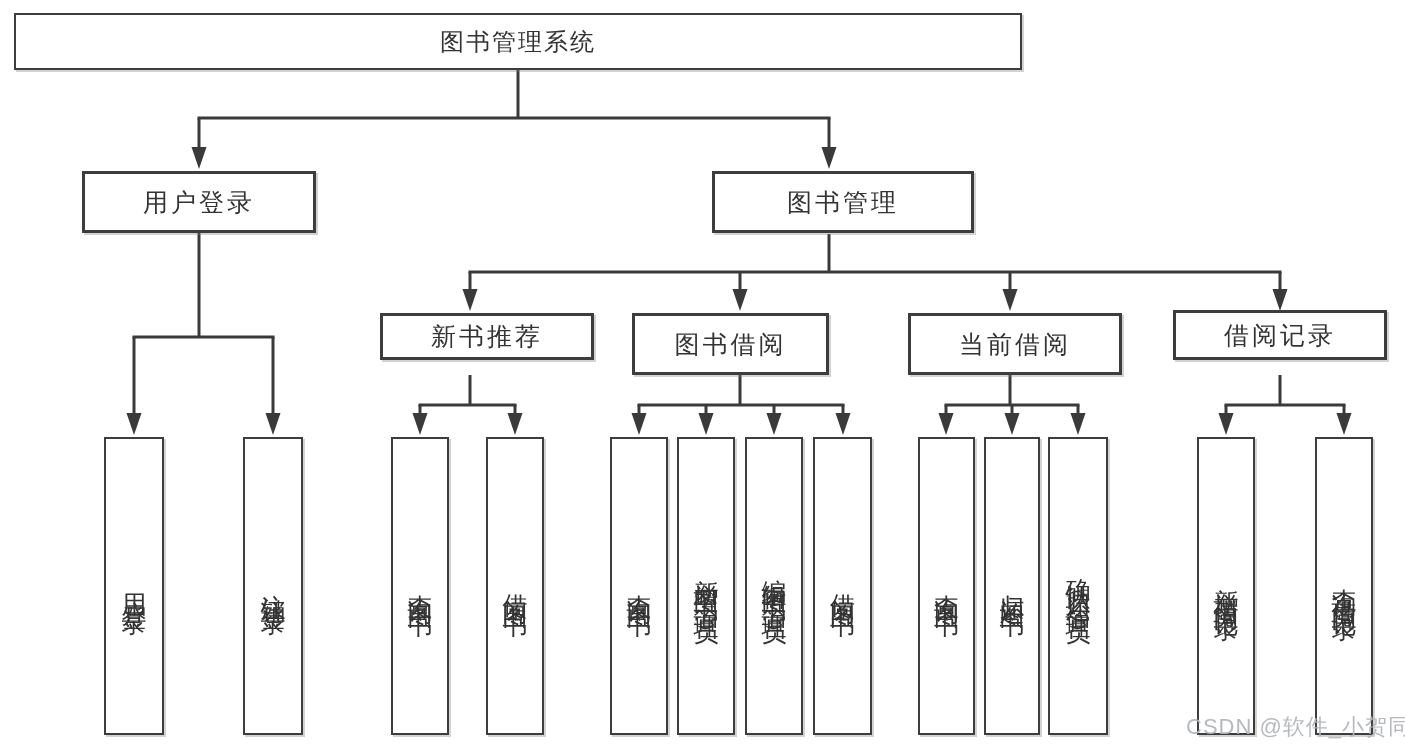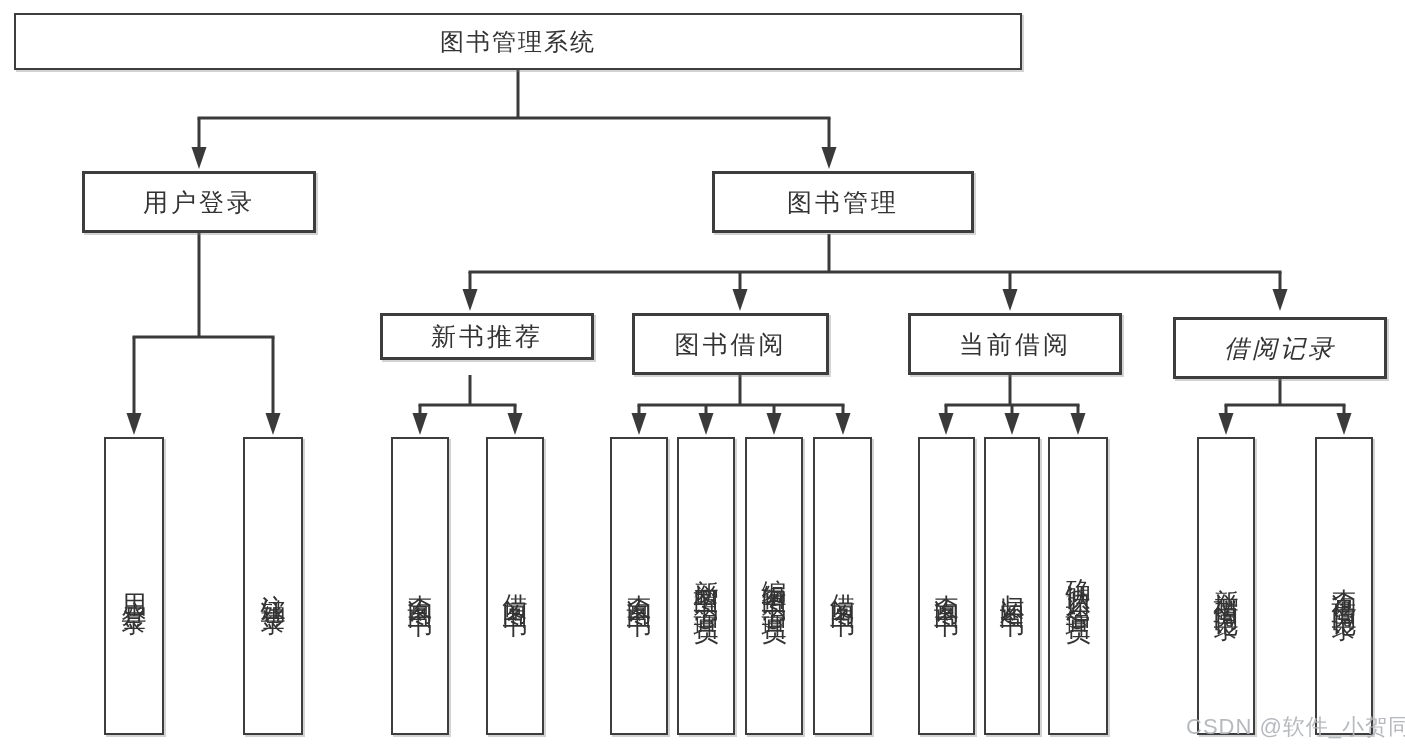--- a/index.html
+++ b/index.html
@@ -113,21 +113,21 @@
 
   <div class="box lvl" style="left:363px;top:313px;width:214px;height:47px;margin-left:17px;">
     <span class="hlabel">新书推荐</span>
   </div>
   <div class="box lvl" style="left:632px;top:313px;width:197px;height:62px;">
     <span class="hlabel">图书借阅</span>
   </div>
   <div class="box lvl" style="left:908px;top:313px;width:214px;height:62px;">
     <span class="hlabel">当前借阅</span>
   </div>
-  <div class="box lvl" style="left:1173px;top:317px;width:214px;height:62px;font-style:italic;">
+  <div class="box lvl" style="left:1173px;top:310px;width:214px;height:50px;">
     <span class="hlabel">借阅记录</span>
   </div>
 
   <div class="box leaf" style="left:104px;top:437px;width:60px;height:298px;">
     <span class="vlabel">用户登录</span>
   </div>
   <div class="box leaf" style="left:243px;top:437px;width:60px;height:298px;">
     <span class="vlabel">注销登录</span>
   </div>
 

